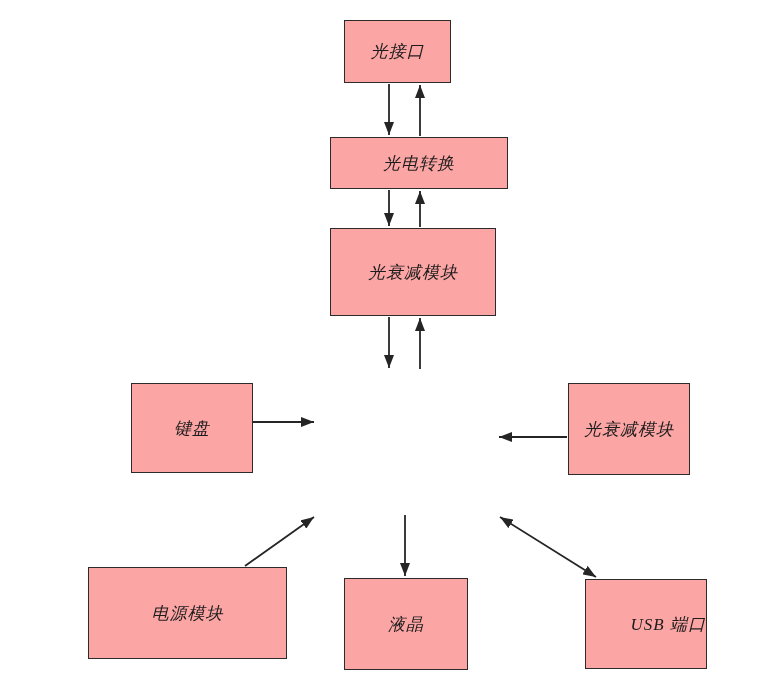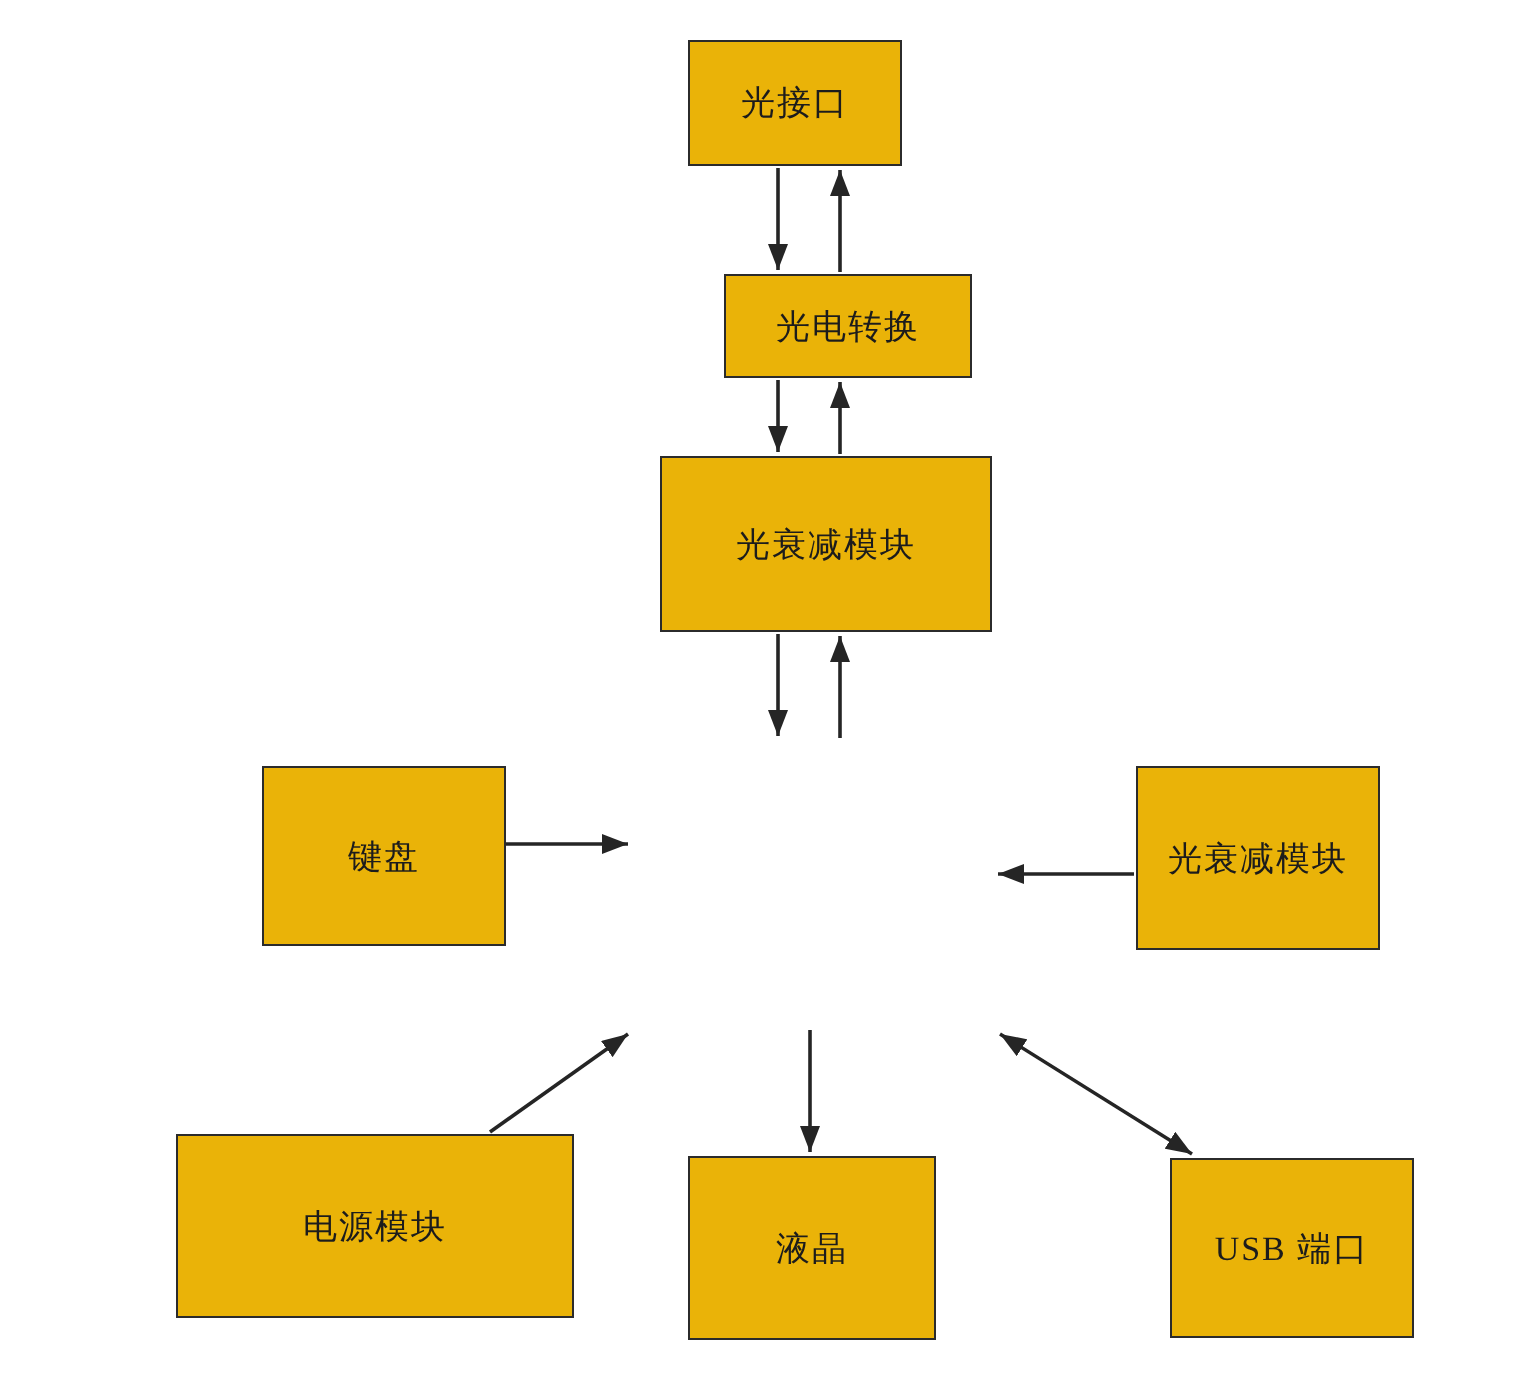--- a/index.html
+++ b/index.html
@@ -11,43 +11,44 @@
     position: relative;
     width: 758px;
     height: 688px;
     background: #ffffff;
     font-family: "Liberation Serif", "DejaVu Serif", serif;
     overflow: hidden;
   }
   .node {
     position: absolute;
     border: 1.5px solid #2b2b2b;
-    background: #eab308;
+    background: #fca5a5;
     display: flex;
     align-items: center;
     justify-content: center;
     box-sizing: border-box;
     z-index: 2;
+    font-style: italic;
   }
   .node .label {
     color: #1c1c1c;
     font-size: 17px;
     letter-spacing: 1px;
     white-space: nowrap;
   }
   
   #n-optical-interface        { left: 344px; top:  20px; width: 107px; height: 63px; }
-  #n-photoelectric-conversion { left: 330px; top: 137px; width: 124px; height: 52px; margin-left: 32px; }
+  #n-photoelectric-conversion { left: 330px; top: 137px; width: 178px; height: 52px; }
   #n-optical-attenuation      { left: 330px; top: 228px; width: 166px; height: 88px; }
   #n-main-cpu                 { left: 316px; top: 370px; width: 181px; height: 144px; }
   #n-keyboard                 { left: 105px; top: 383px; width: 122px; height: 90px; margin-left: 26px; }
   #n-correction-module        { left: 568px; top: 383px; width: 122px; height: 92px; }
   #n-power-module             { left:  88px; top: 567px; width: 199px; height: 92px; }
   #n-lcd                      { left: 344px; top: 578px; width: 124px; height: 92px; }
-  #n-usb-port                 { left: 585px; top: 579px; width: 122px; height: 90px; }
+  #n-usb-port                 { left: 585px; top: 579px; width: 122px; height: 90px; justify-content: flex-end; }
 
   svg.wires {
     position: absolute;
     left: 0; top: 0;
     width: 758px;
     height: 688px;
     z-index: 1;
   }
   svg.wires line {
     stroke: #252525;

